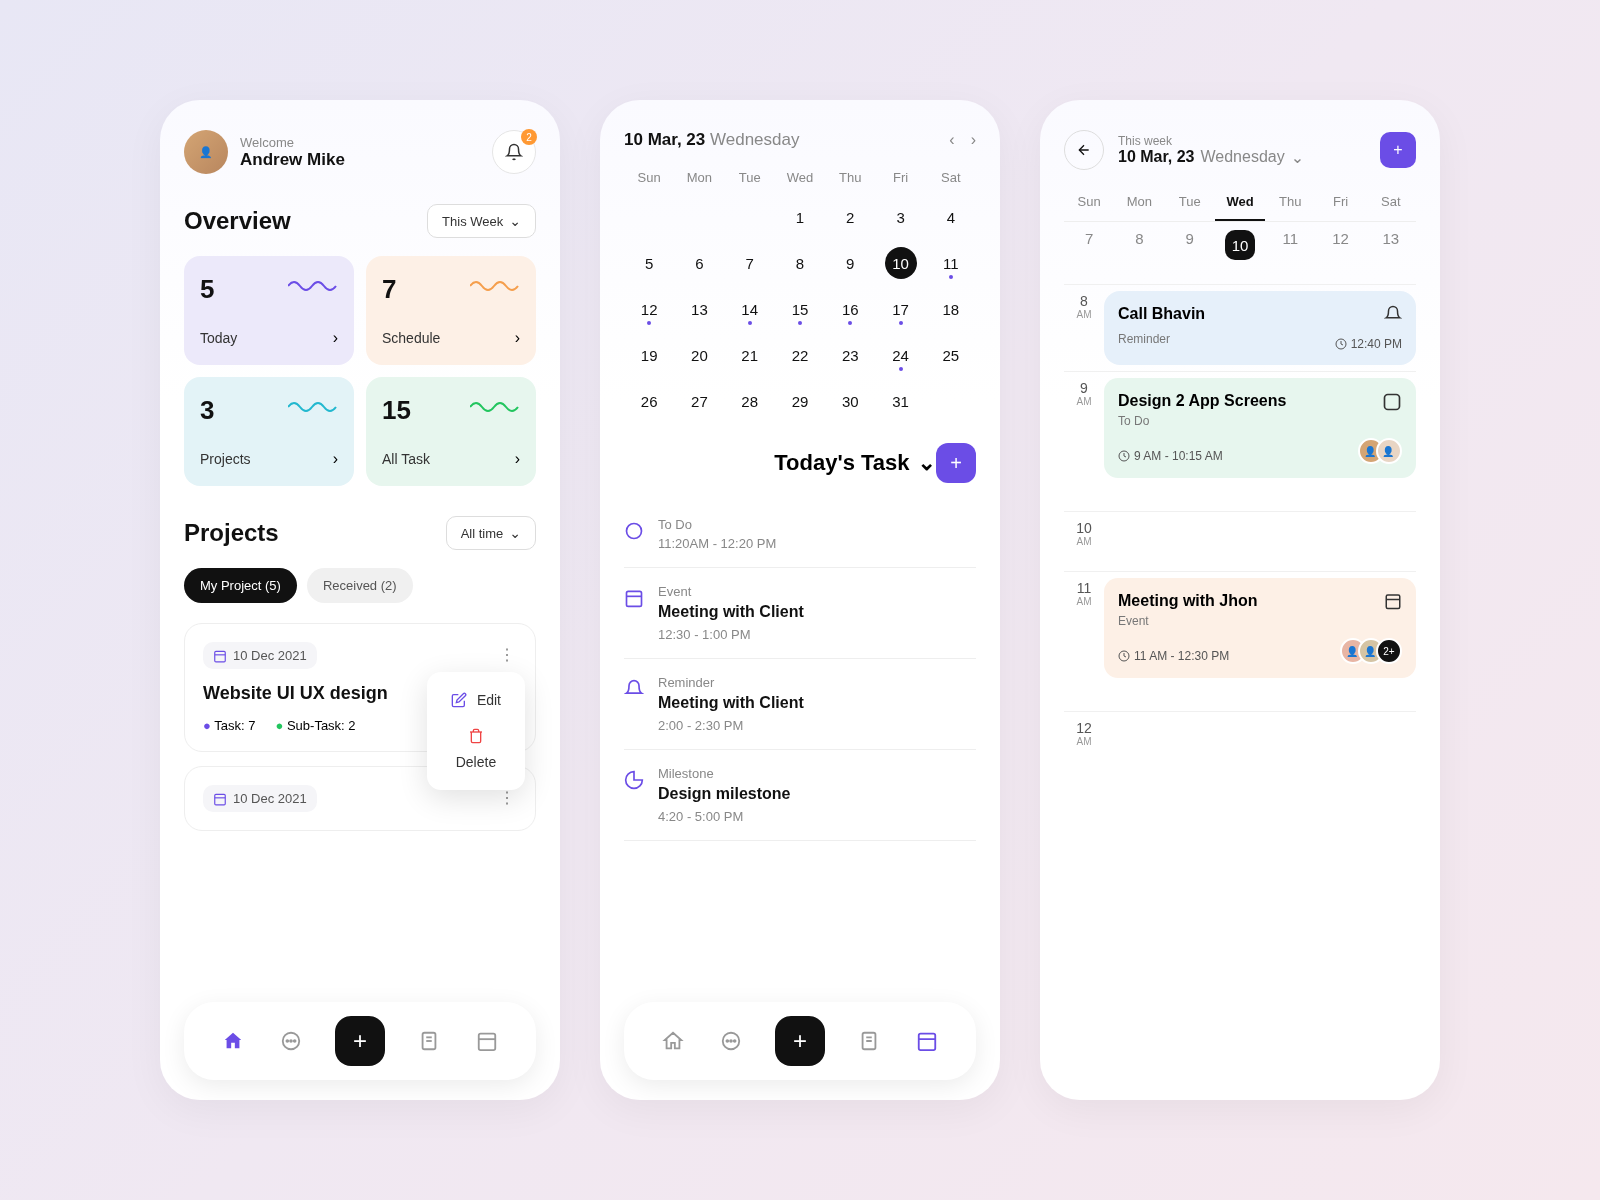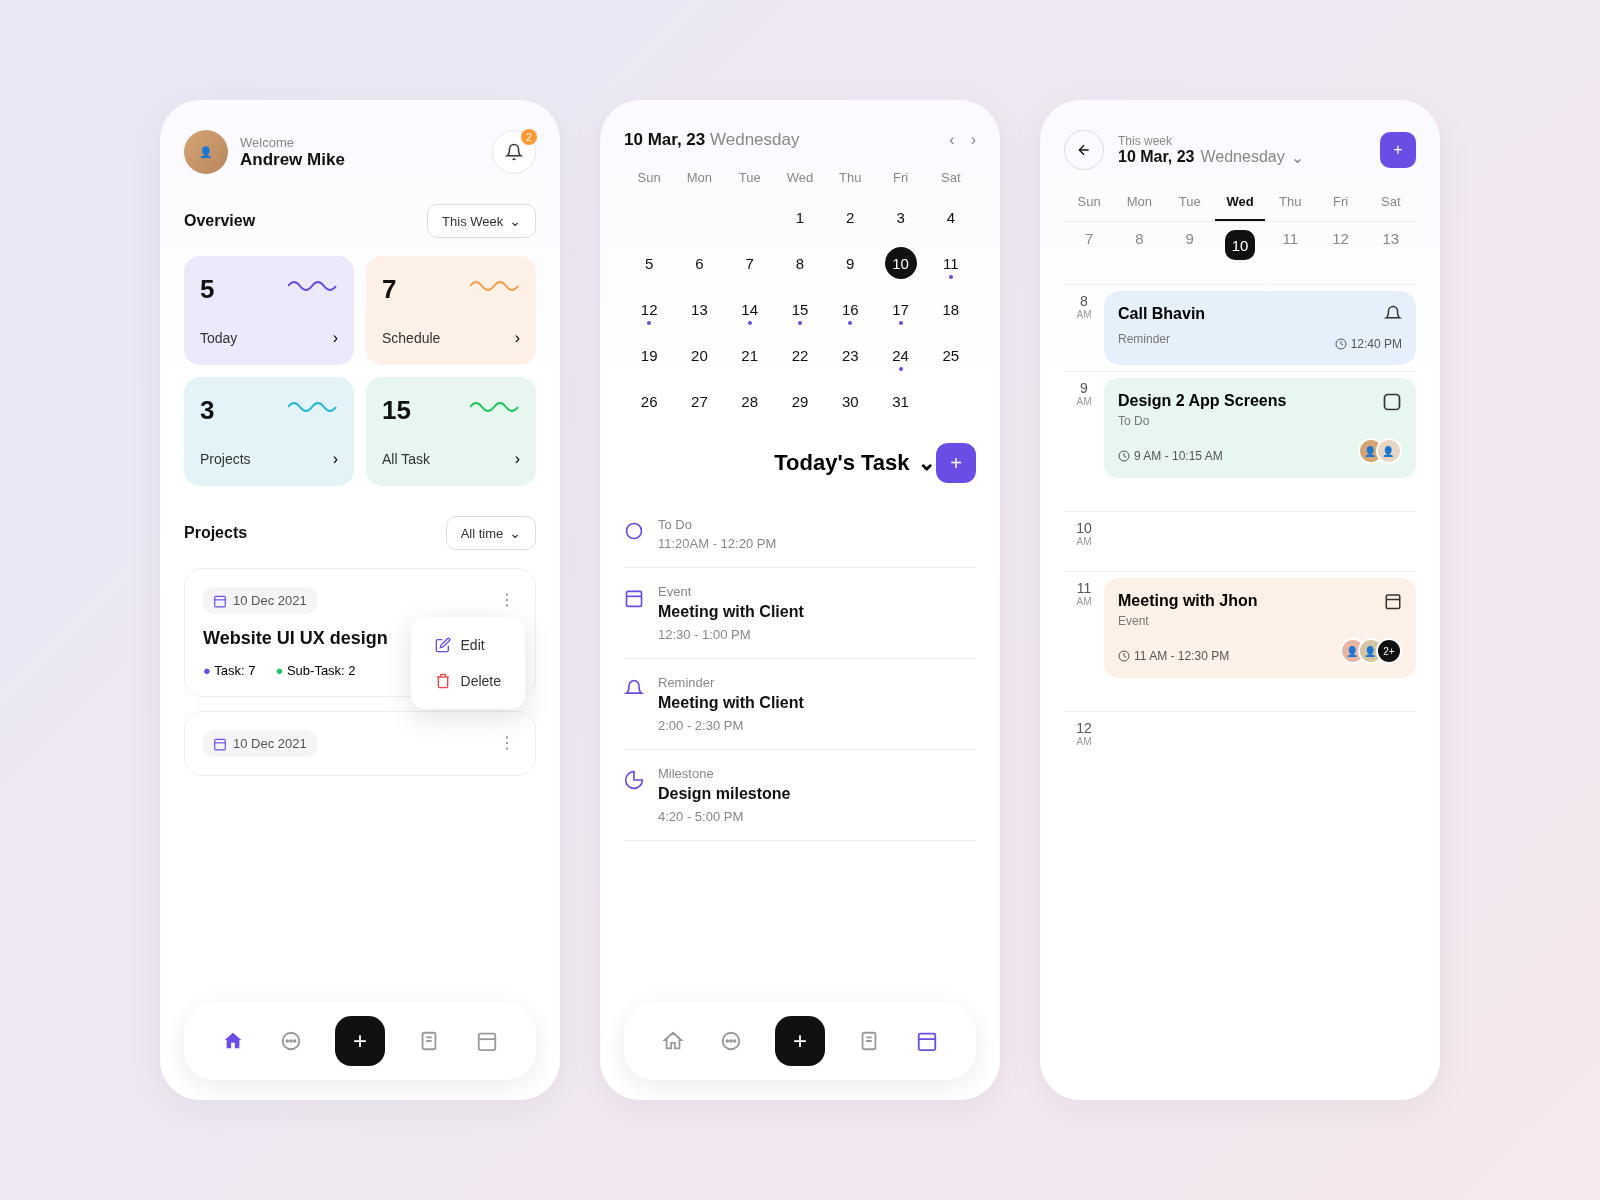--- a/index.html
+++ b/index.html
@@ -8,21 +8,21 @@
 
 
 .header1 { display: flex; align-items: center; justify-content: space-between; margin-bottom: 30px; }
 .user-section { display: flex; align-items: center; gap: 12px; }
 .avatar { width: 44px; height: 44px; border-radius: 50%; background: linear-gradient(135deg, #d4a574, #b8865e); display:flex; align-items:center; justify-content:center; font-size:11px; color:#fff;}
 .welcome { font-size: 13px; color: #888; }
 .username { font-size: 17px; font-weight: 600; color: #111; }
 .bell-btn { width: 44px; height: 44px; border-radius: 50%; border: 1px solid #e5e5e5; background: #fff; display: flex; align-items: center; justify-content: center; position: relative; }
 .bell-badge { position: absolute; top: -2px; right: -2px; width: 16px; height: 16px; background: #ff9933; border-radius: 50%; font-size: 10px; color: #fff; display: flex; align-items: center; justify-content: center; }
 .section-header { display: flex; justify-content: space-between; align-items: center; margin-bottom: 18px; }
-.section-title { font-size: 16px; font-weight: 800; color: #111; }
+.section-title { font-size: 24px; font-weight: 800; color: #111; }
 .dropdown-btn { padding: 8px 14px; border: 1px solid #ddd; border-radius: 10px; background: #fff; font-size: 13px; color: #333; display: flex; align-items: center; gap: 6px; }
 .stats-grid { display: grid; grid-template-columns: 1fr 1fr; gap: 12px; margin-bottom: 30px; }
 .stat-card { padding: 18px 16px; border-radius: 16px; position: relative; }
 .stat-card.purple { background: #ece9fa; }
 .stat-card.orange { background: #fdf0e6; }
 .stat-card.cyan { background: #e3f3f7; }
 .stat-card.green { background: #e7f6ee; }
 .stat-num { font-size: 26px; font-weight: 700; color: #111; margin-bottom: 24px; }
 .stat-row { display: flex; justify-content: space-between; align-items: center; }
 .stat-label { font-size: 14px; color: #333; }
@@ -34,21 +34,21 @@
 .project-card { background: #fff; border: 1px solid #eee; border-radius: 18px; padding: 18px; margin-bottom: 14px; position: relative; }
 .date-chip { display: inline-flex; align-items: center; gap: 6px; padding: 6px 10px; background: #f5f5f8; border-radius: 10px; font-size: 13px; color: #555; }
 .project-title { font-size: 18px; font-weight: 700; color: #111; margin: 14px 0; }
 .project-meta { display: flex; gap: 20px; font-size: 13px; }
 .dot-purple { color: #6b4de6; }
 .dot-green { color: #22c55e; }
 .more-btn { position: absolute; top: 18px; right: 16px; width: 24px; height: 24px; display: flex; align-items: center; justify-content: center; color: #888; }
 .context-menu { position: absolute; top: 48px; right: 10px; background: #fff; border-radius: 14px; box-shadow: 0 8px 30px rgba(0,0,0,0.12); padding: 10px; z-index: 10; }
 .menu-item { display: flex; align-items: center; gap: 10px; padding: 10px 14px; font-size: 14px; border-radius: 8px; }
 .menu-item.edit { color: #333; }
-.menu-item.delete { color: #333; }
+.menu-item.delete { color: #333; flex-direction: column; }
 .bottom-nav { position: absolute; bottom: 20px; left: 24px; right: 24px; background: #fff; border-radius: 30px; padding: 14px 20px; display: flex; justify-content: space-around; align-items: center; box-shadow: 0 6px 24px rgba(0,0,0,0.08); }
 .nav-item { width: 28px; height: 28px; display: flex; align-items: center; justify-content: center; color: #999; }
 .nav-item.active { color: #6b4de6; }
 .nav-add { width: 50px; height: 50px; background: #111; border-radius: 16px; display: flex; align-items: center; justify-content: center; color: #fff; font-size: 24px; }
 
 
 .cal-header { display: flex; justify-content: space-between; align-items: center; margin-bottom: 20px; }
 .cal-date { font-size: 17px; font-weight: 600; color: #111; }
 .cal-date span { font-weight: 400; color: #888; }
 .cal-nav { display: flex; gap: 16px; color: #888; }
@@ -174,20 +174,24 @@
   </div>
 
   <div class="section-header">
     <div class="section-title">Projects</div>
     <div class="dropdown-btn">
       <span>All time</span>
       <span class="chevron">⌄</span>
     </div>
   </div>
 
+  <div class="tabs">
+    <div class="tab active">My Project (5)</div>
+    <div class="tab inactive">Received (2)</div>
+  </div>
 
   <div class="project-card">
     <div class="date-chip">
       <svg width="14" height="14" viewBox="0 0 24 24" fill="none" stroke="#6b4de6" stroke-width="2">
           <rect x="3" y="4" width="18" height="18" rx="2"></rect>
           <line x1="3" y1="10" x2="21" y2="10"></line>
         </svg>
       <span>10 Dec 2021</span>
     </div>
     <div class="more-btn">⋮</div>

